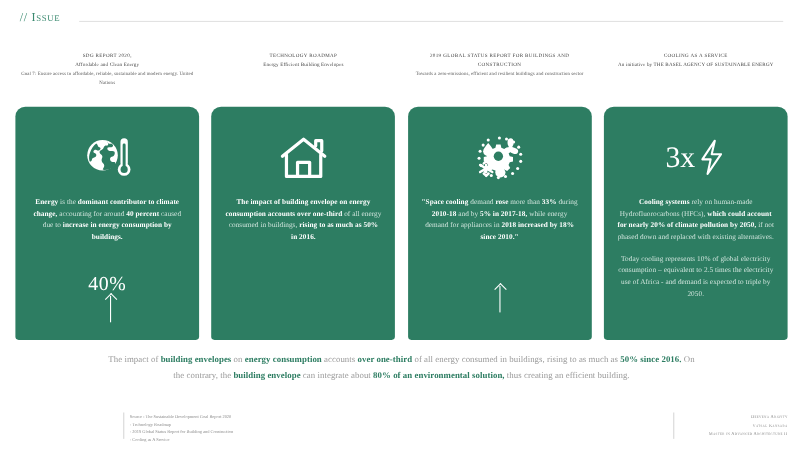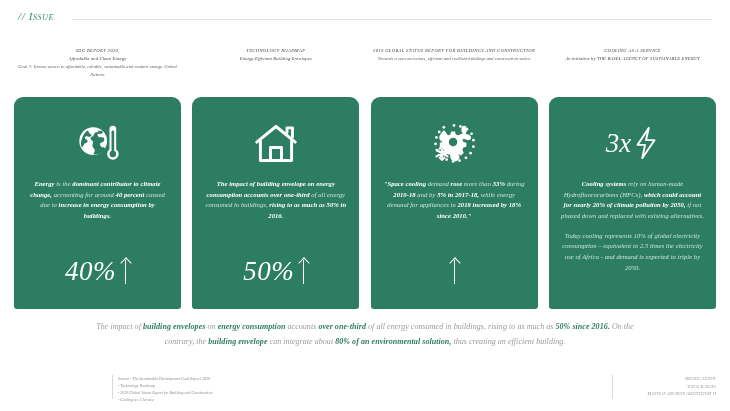--- a/index.html
+++ b/index.html
@@ -2,21 +2,21 @@
 <html><head>
 <meta charset="utf-8">
 <style>
   * { box-sizing: border-box; margin: 0; padding: 0; }
   html, body {
     width: 730px; height: 411px;
     background: #ffffff;
     font-family: "Liberation Serif", serif;
     overflow: hidden;
   }
-  .slide { position: relative; width: 730px; height: 411px; background:#fff;font-style:italic; }
+  .slide { position: relative; width: 730px; height: 411px; background:#fff; }
 
   
   .issue-label {
     position: absolute; left: 18px; top: 10px;
     font-family: "Liberation Serif", serif;
     font-size: 11px; letter-spacing: .6px;
     color: #3b8a70;
     font-variant: small-caps;
   }
   .issue-rule {
@@ -72,22 +72,22 @@
     color: #cfe4dc; letter-spacing: .05px;
   }
   .ptext b { color: #ffffff; font-weight: bold; }
   .ptext + .ptext { margin-top: 9px; }
 
   .figure-zone {
     width: 100%; height: 52px;
     display: flex; align-items: center; justify-content: center;
   }
   .figure {
-    font-size: 27px; color: #ffffff; letter-spacing: .5px;
-    display: flex; align-items: center; line-height: 1;
+    font-size: 18px; color: #ffffff; letter-spacing: .5px;
+    display: flex; align-items: center; line-height: 1; flex-direction: column;
   }
   .arrow-up {
     display: inline-block; margin-left: 5px; width: 9px; height: 26px; position: relative;
   }
   .arrow-up::before {
     content: ""; position: absolute; left: 4px; top: 2px;
     width: 1px; height: 24px; background: #fff;
   }
   .arrow-up::after {
     content: ""; position: absolute; left: 1px; top: 1px;
@@ -183,26 +183,20 @@
         <div class="icon-zone">
           <svg width="48" height="44" viewBox="0 0 52 48" fill="none" stroke="#fff" stroke-width="3.2" stroke-linejoin="round" stroke-linecap="round">
             <path d="M5 23 L26 6 L47 23"></path>
             <path d="M9 21.5 V43 H43 V21.5"></path>
             <path d="M38 12.5 V7.5 H44 V17.5"></path>
             <path d="M20 43 V29 H32 V43"></path>
           </svg>
         </div>
         <div class="body-zone">
           <div class="ptext"><b>The impact of building envelope on energy consumption accounts over one-third</b> of all energy consumed in buildings, <b>rising to as much as 50% in 2016.</b></div>
-        </div>
-        <div class="figure-zone">
-          <div class="figure">
-            <span>50%</span>
-            <span class="arrow-up"></span>
-          </div>
         </div>
       </div>
     </div>
 
     <div class="card">
       <div class="card-head">
         <div class="t1">2019 Global Status Report for Buildings and Construction</div>
         <div class="t2"></div>
         <div class="t3">Towards a zero-emissions, efficient and resilient buildings and construction sector</div>
       </div>

